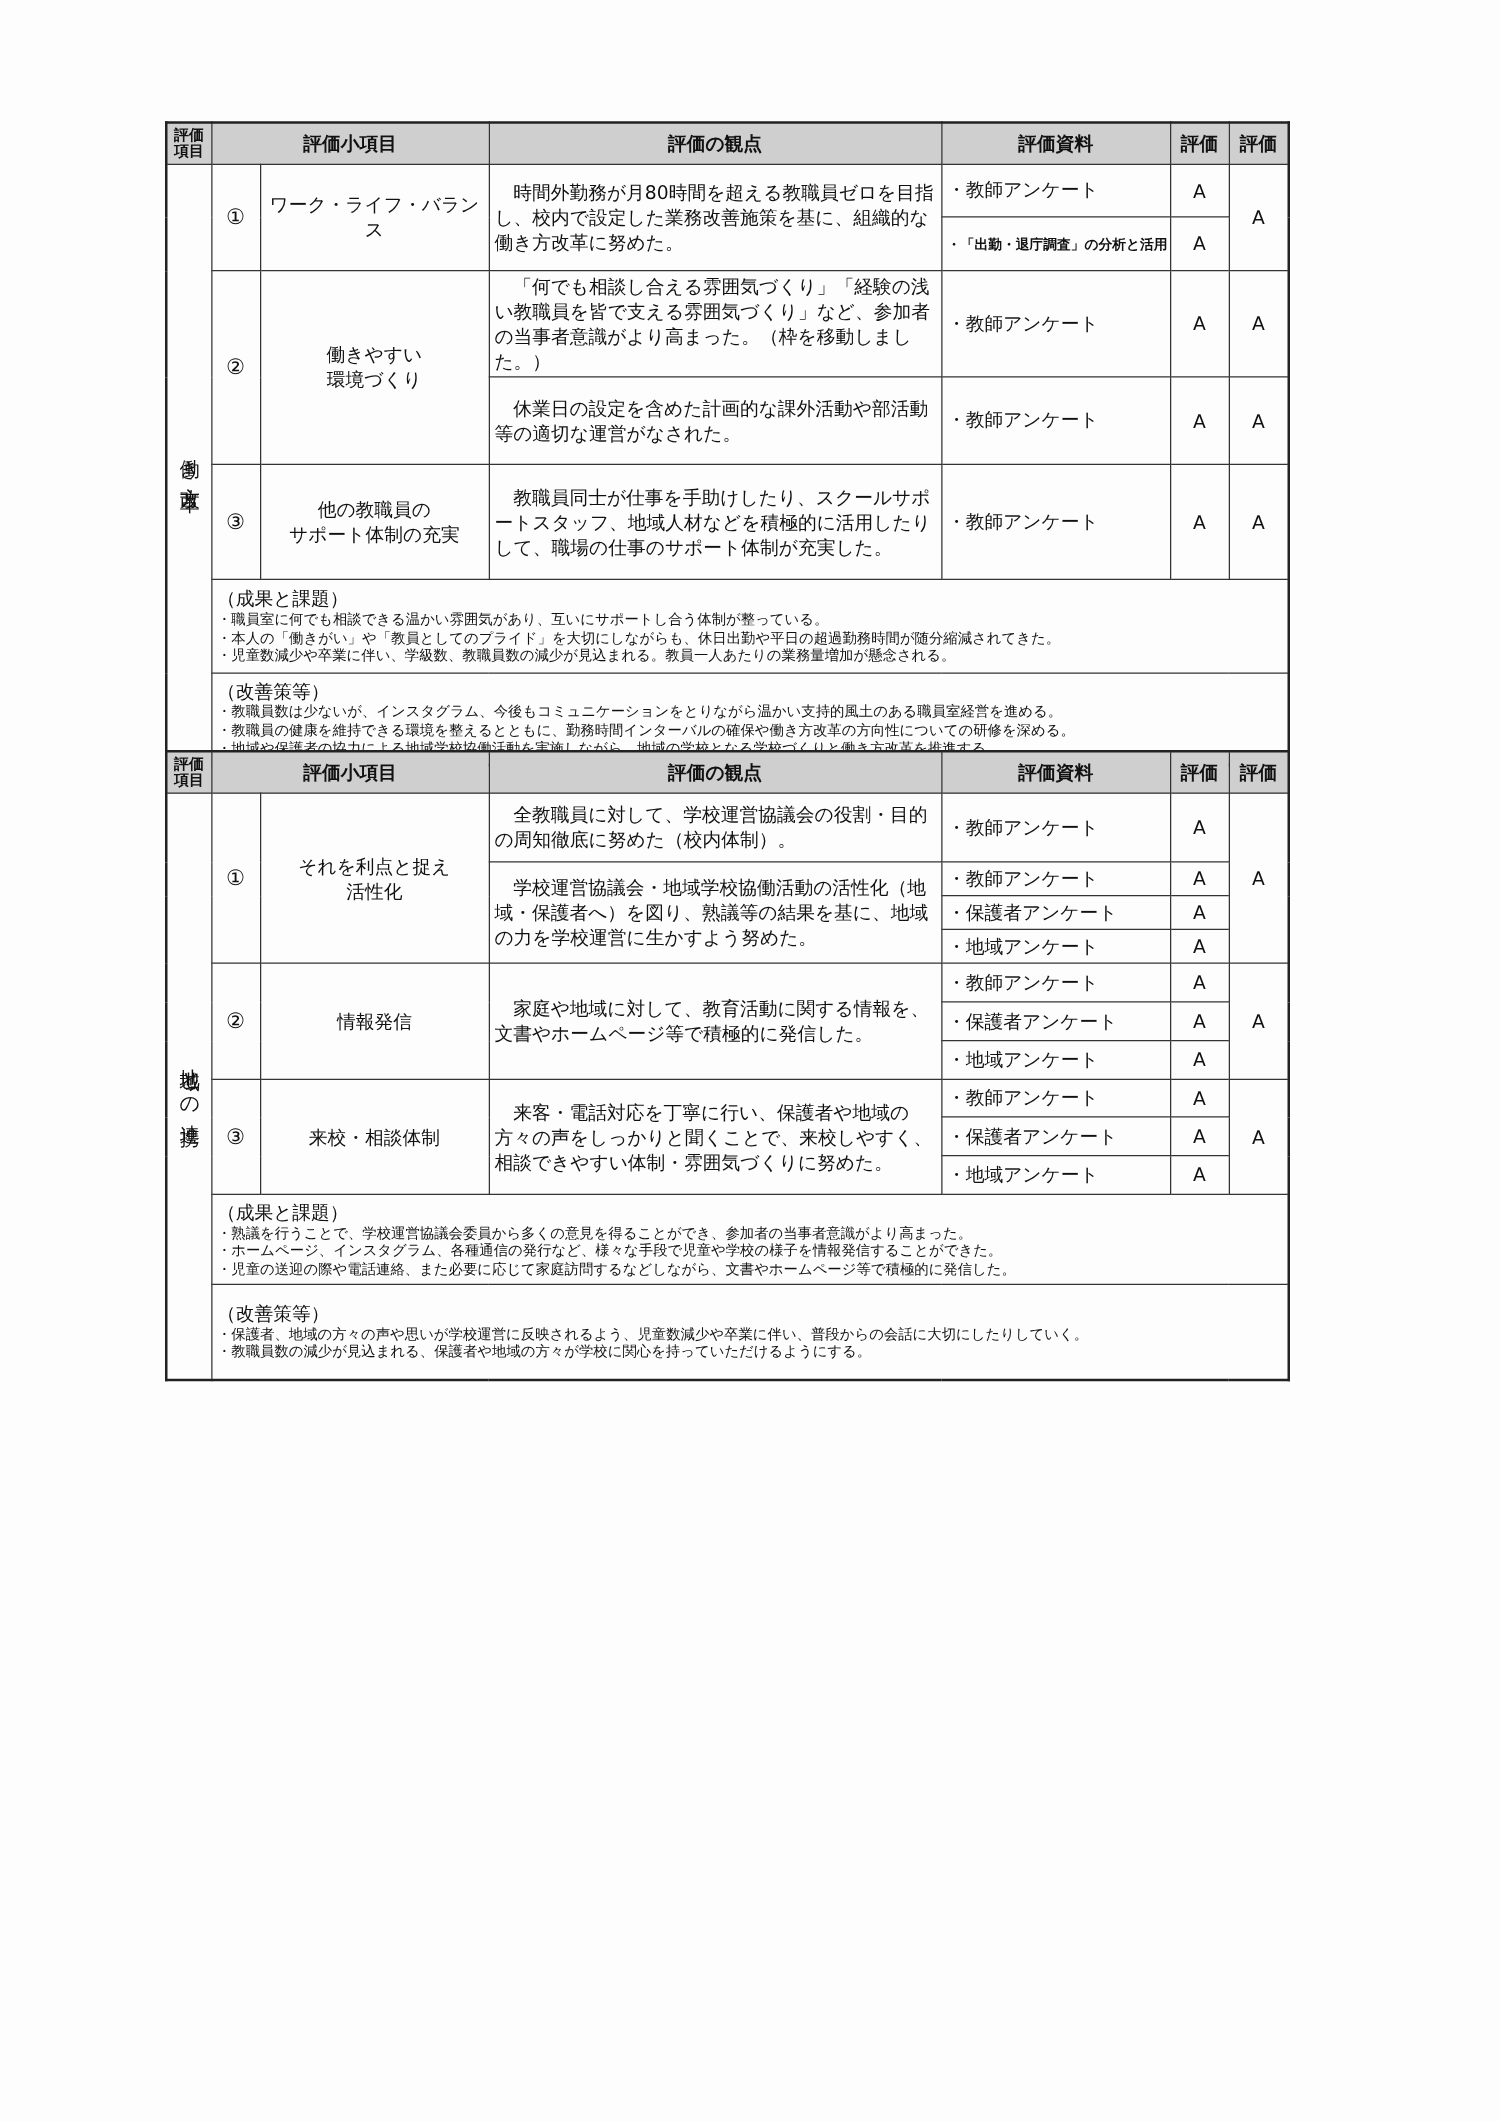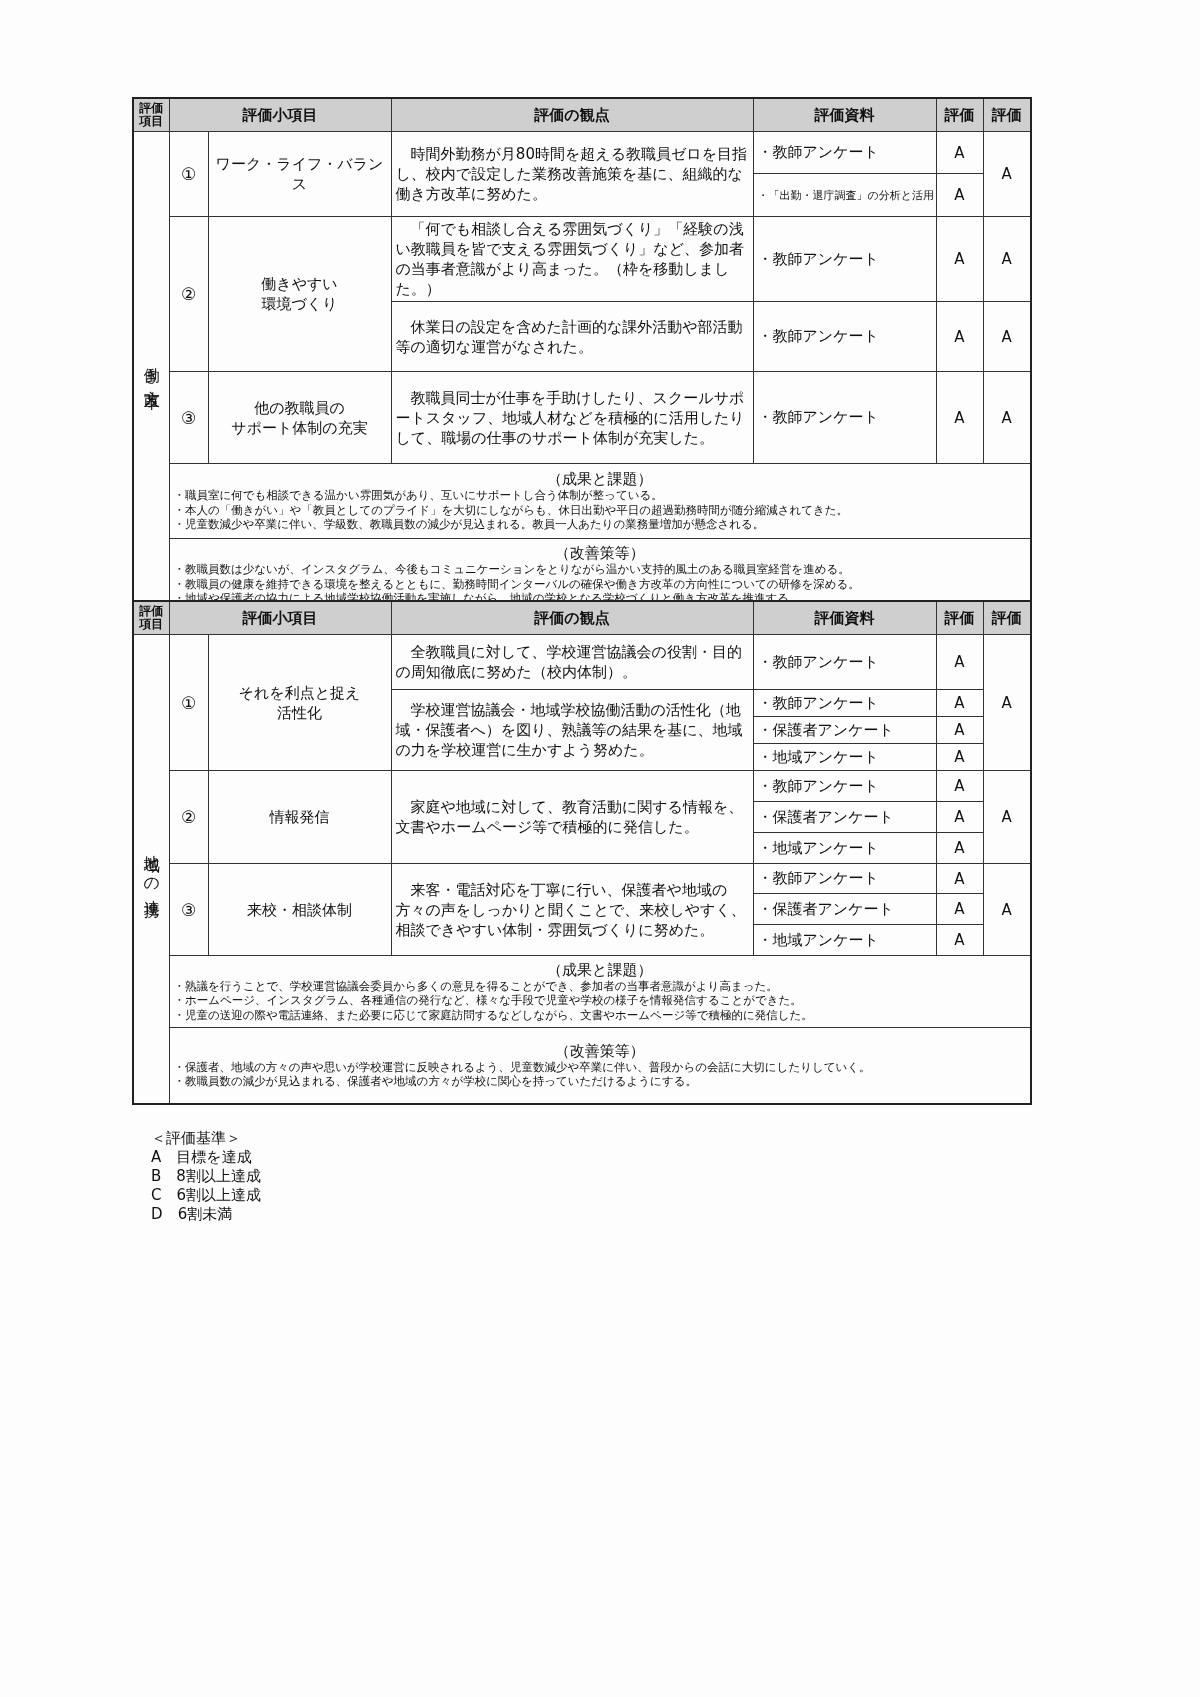--- a/index.html
+++ b/index.html
@@ -8,24 +8,24 @@
   table.eval { position:absolute; left:132px; border-collapse:collapse; table-layout:fixed; width:898px; border:2.5px solid #222; }
   table.eval td, table.eval th { border:1.3px solid #333; padding:0; vertical-align:middle; }
   th { background:#cfcfcf; font-weight:bold; font-size:15px; height:32px; }
   th.small { font-size:12px; line-height:13px; }
   td.cat { text-align:center; font-size:15px; font-weight:normal; }
   td.cat .vtext { display:inline-block; writing-mode:vertical-rl; text-orientation:upright; letter-spacing:2px; font-size:16px; }
   td.num { text-align:center; font-size:17px; }
   td.item { text-align:center; font-size:15px; line-height:20px; }
   td.view { font-size:15px; line-height:20px; padding:2px 4px !important; text-align:left; }
   td.src { font-size:15px; padding-left:4px !important; text-align:left;margin-top:12px; }
-  td.src.tiny { font-size:11px; }
+  td.src.tiny { font-size:11px;font-weight:bold; }
   td.grade { text-align:center; font-size:15px; }
   td.note { padding:2px 4px !important; font-size:11.5px; line-height:14.5px; vertical-align:top; }
-  td.note .nh { font-size:15px; line-height:18px;text-align:center; }
+  td.note .nh { font-size:15px; line-height:18px; }
   .footer { position:absolute; left:132px; top:1111px; font-size:15px; white-space:pre; }
   .footer span { margin-right:20px; }
 </style>
 </head>
 <body>
 
 <div class="page">
 
   <table class="eval" style="top:97px;">
     <colgroup>
@@ -197,20 +197,13 @@
     <tr style="height:76px">
       <td class="note" colspan="6">
         <div class="nh">（改善策等）</div>
         <div>・保護者、地域の方々の声や思いが学校運営に反映されるよう、児童数減少や卒業に伴い、普段からの会話に大切にしたりしていく。</div>
         <div>・教職員数の減少が見込まれる、保護者や地域の方々が学校に関心を持っていただけるようにする。</div>
       </td>
     </tr>
   </tbody>
     </table>
 
-  <div class="footer">
-    <span>＜評価基準＞</span>
-    <span>A　目標を達成</span>
-    <span>B　8割以上達成</span>
-    <span>C　6割以上達成</span>
-    <span>D　6割未満</span>
-  </div>
 </div>
 
 </body></html>

